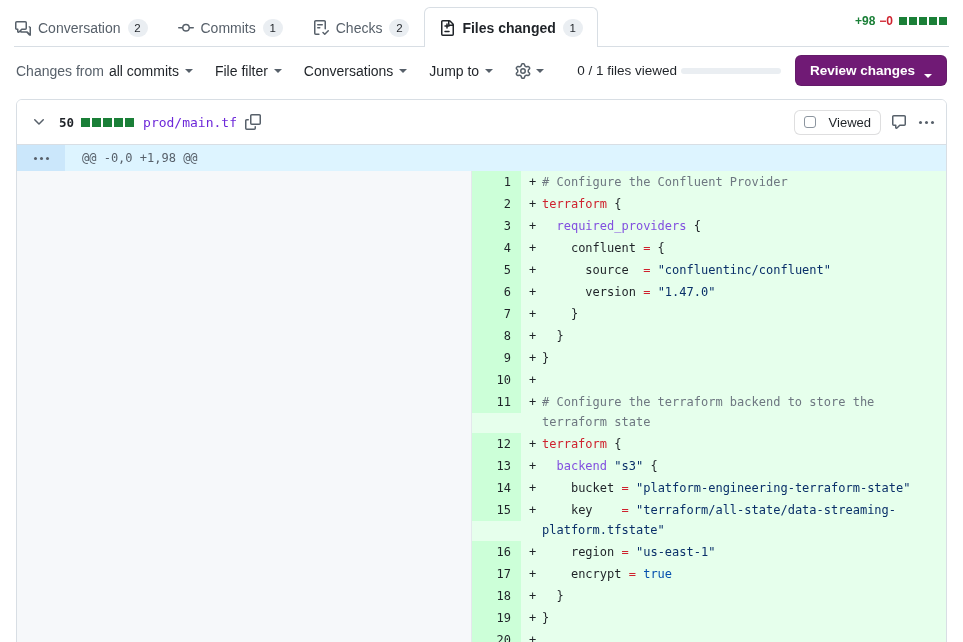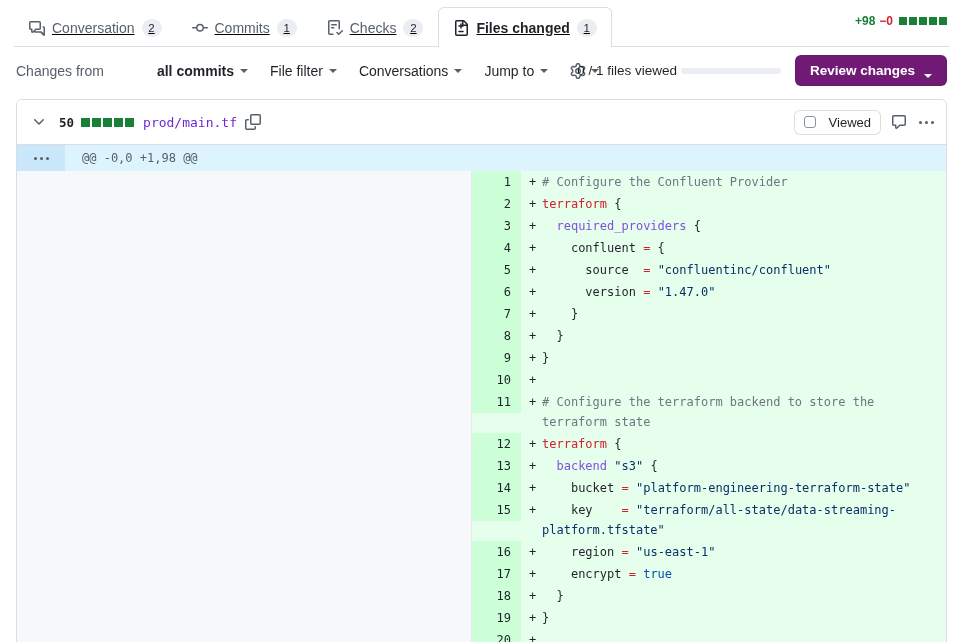--- a/index.html
+++ b/index.html
@@ -11,22 +11,20 @@
     font-family: "Liberation Sans", sans-serif;
     -webkit-font-smoothing: antialiased;
   }
 
   
   .pr-tabs {
     position: relative;
     height: 47px;
     display: flex;
     align-items: flex-end;
-    padding-left: 14px;
-    text-decoration: underline;
   }
   .pr-tabs::after {
     content: "";
     position: absolute;
     left: 14px; right: 14px; bottom: 0;
     height: 1px;
     background: #d8dee4;
   }
   .tab {
     display: flex;
@@ -109,21 +107,21 @@
     font-size: 14px;
     color: #1f2328;
     cursor: pointer;
     background: none;
     border: none;
     padding: 0;
     font-family: inherit;
     white-space: nowrap;
   }
   .menu-btn .muted { color: #57606a; }
-  .menu-btn strong { font-weight: 700; margin-left: 48px; }
+  .menu-btn strong { font-weight: 400; }
   .caret {
     display: inline-block;
     width: 0; height: 0;
     border-left: 4px solid transparent;
     border-right: 4px solid transparent;
     border-top: 4px solid #57606a;
     margin-left: 1px;
   }
   .gear-btn { display: flex; align-items: center; gap: 4px; cursor: pointer; }
 

